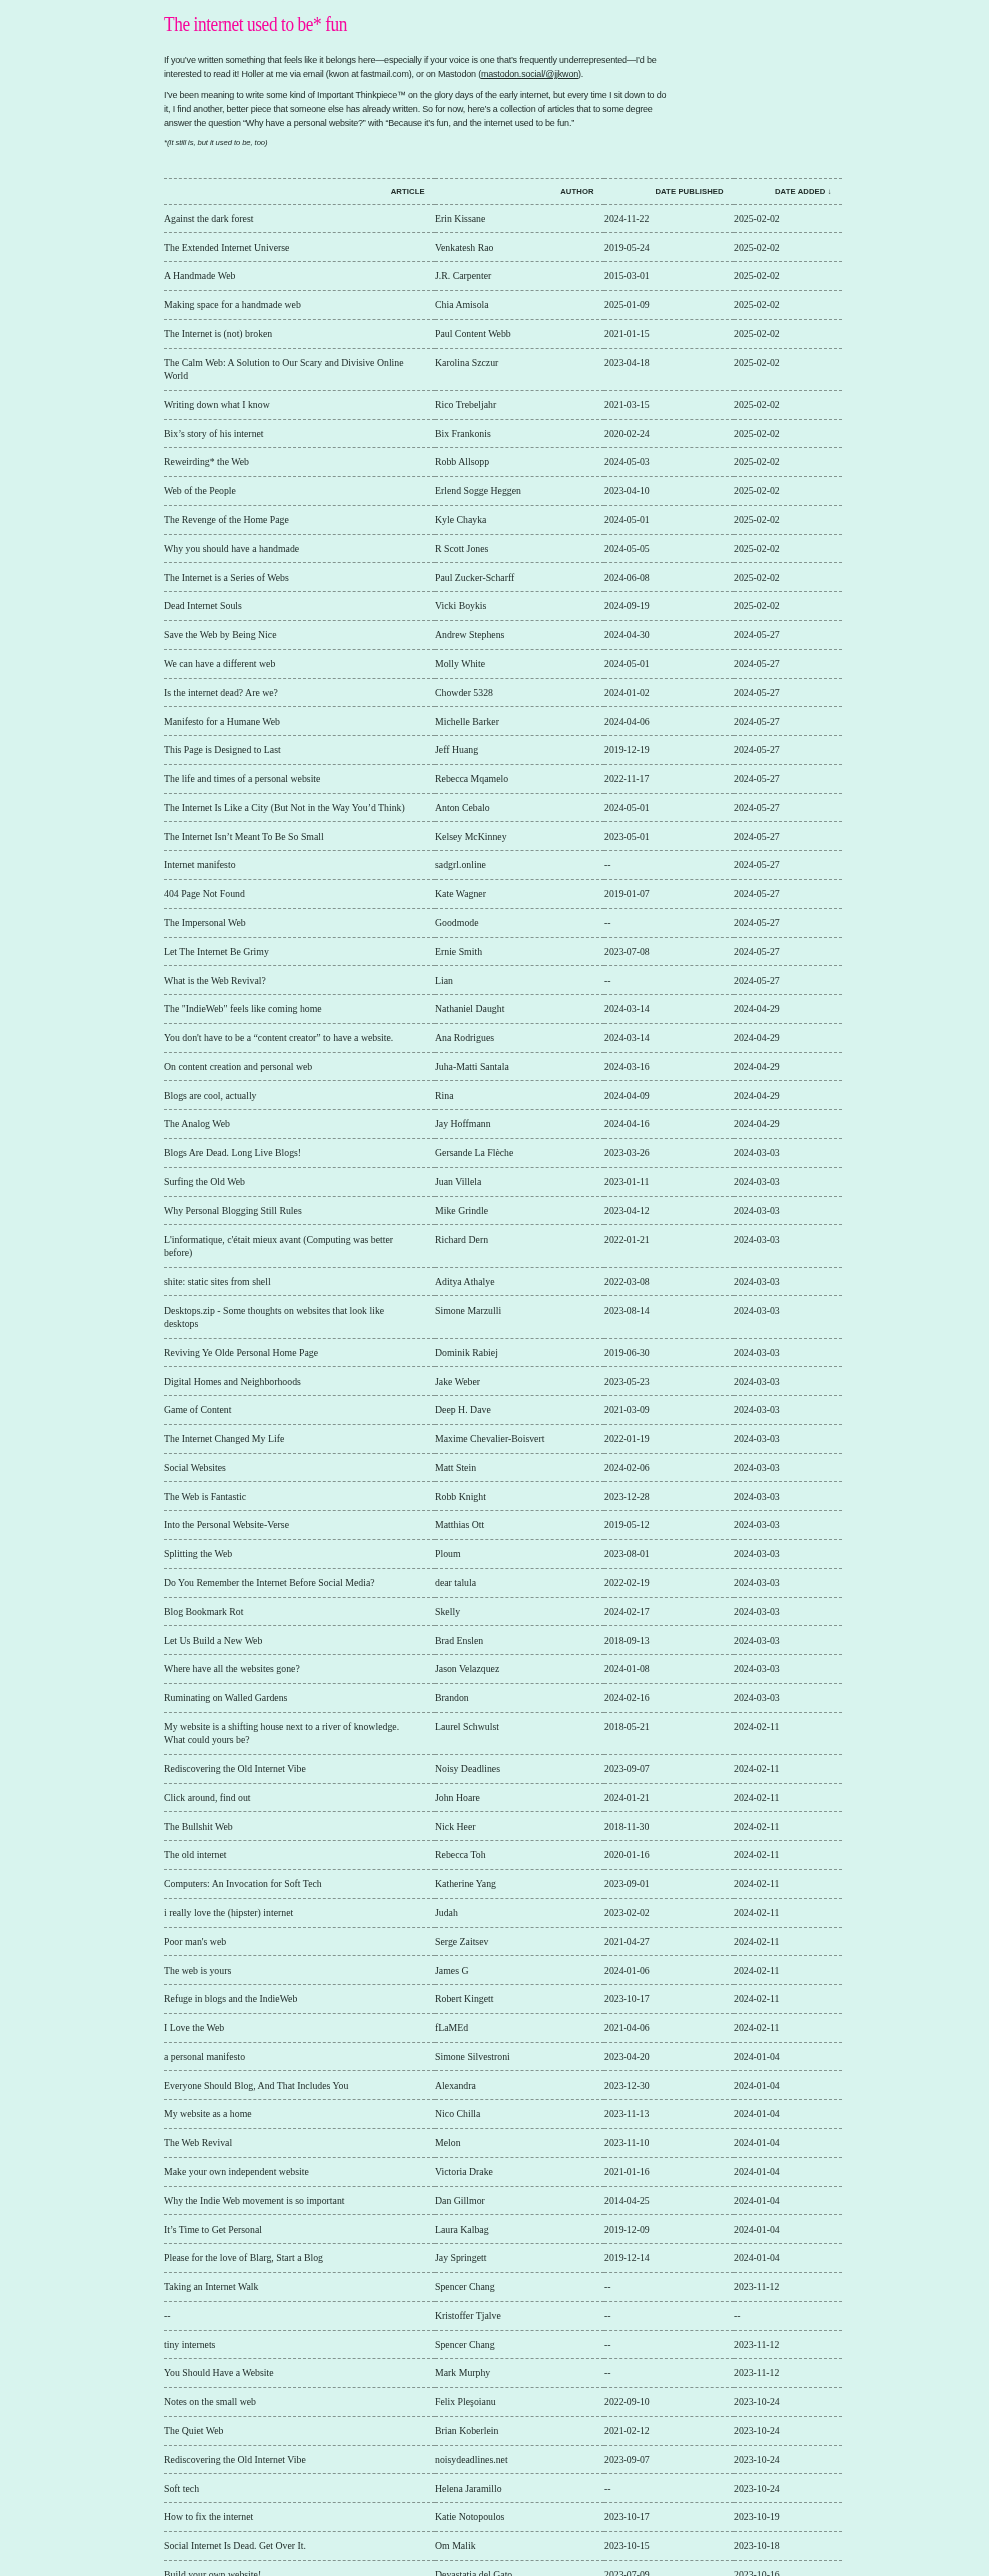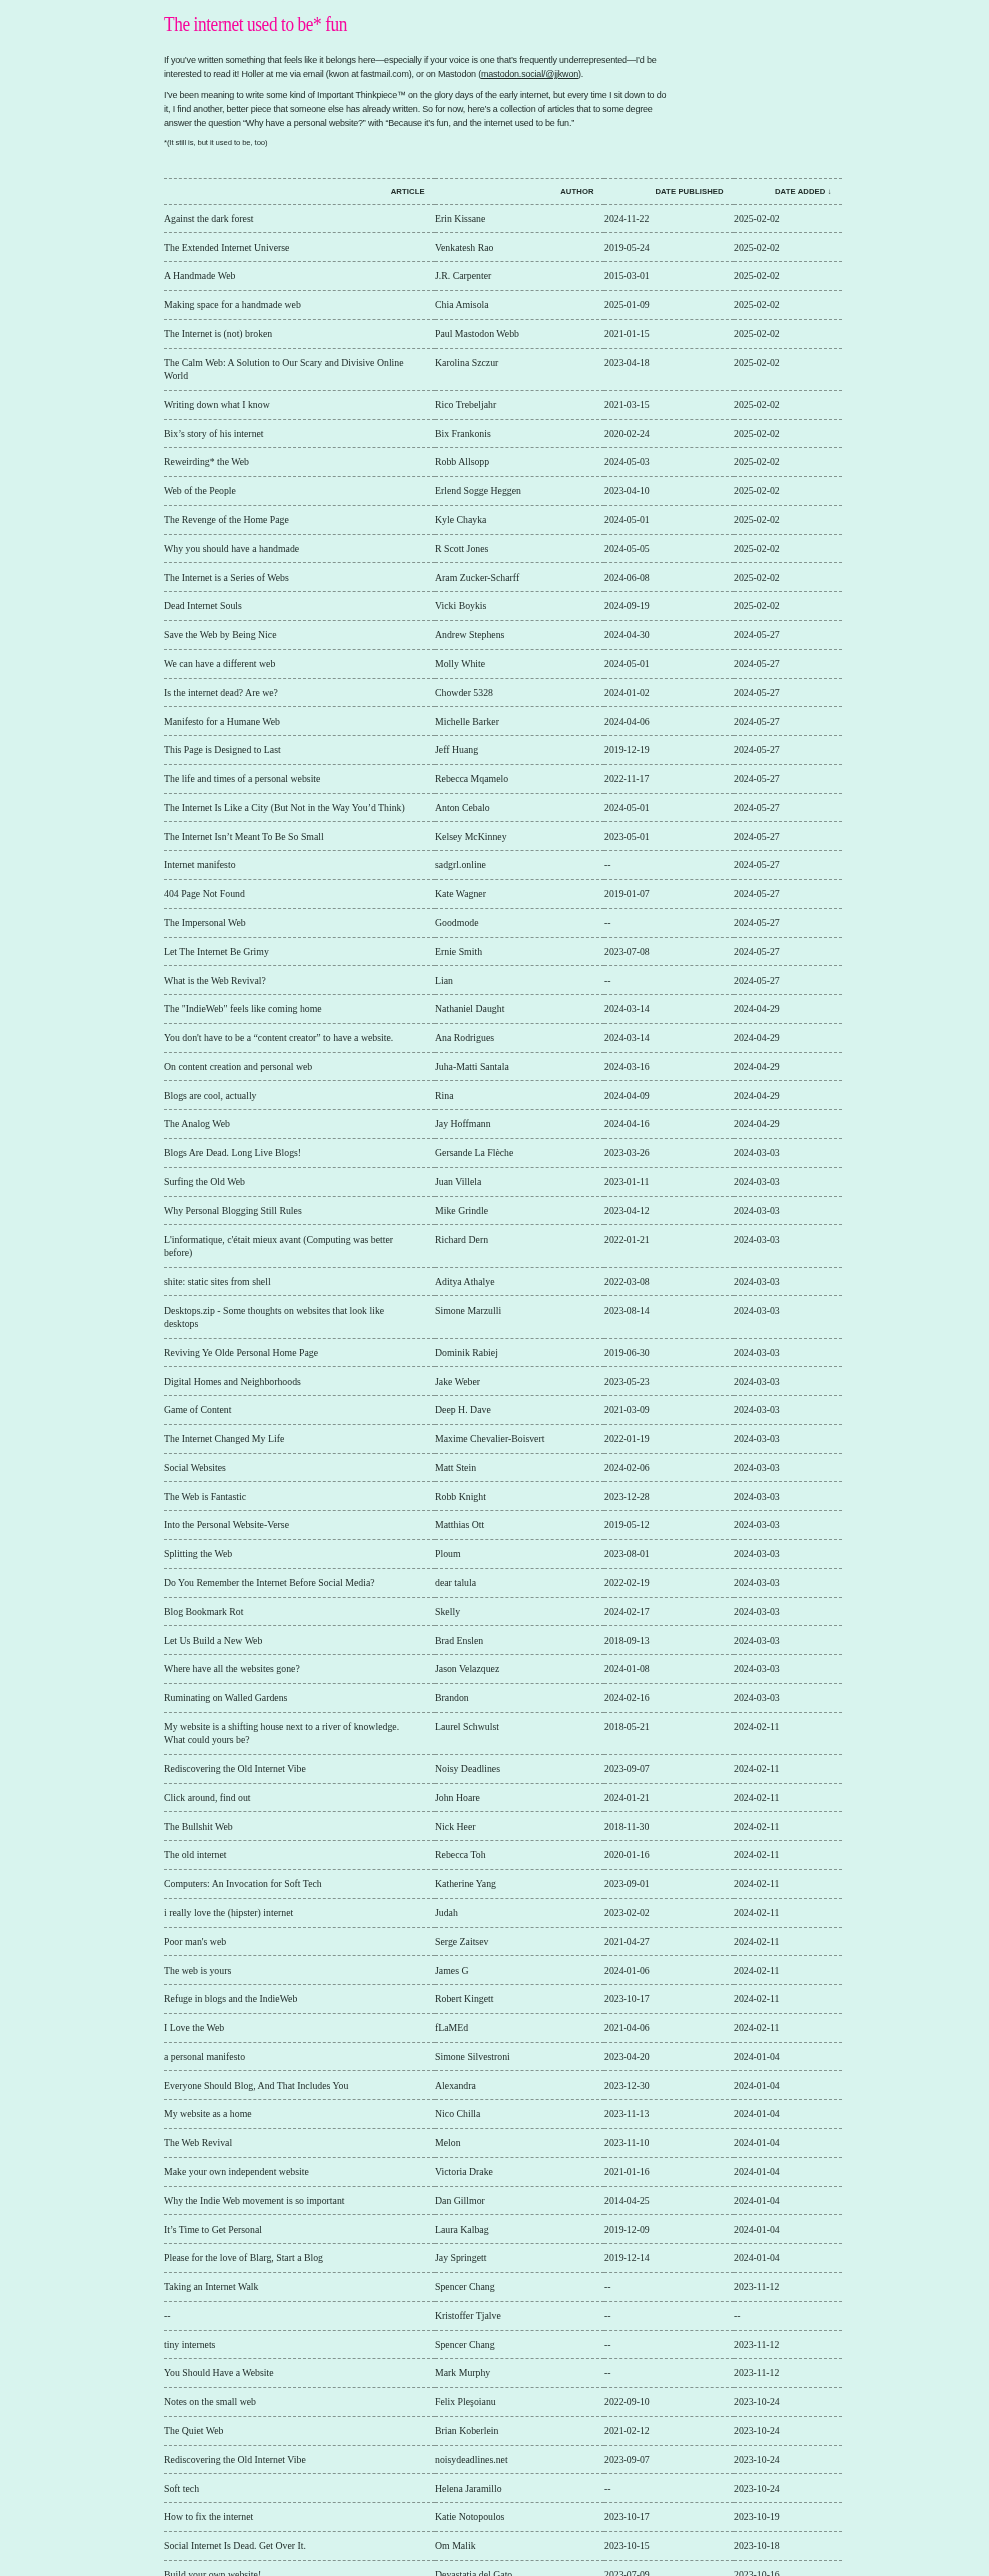--- a/index.html
+++ b/index.html
@@ -29,20 +29,21 @@
   .intro {
     width: 507px;
     font-size: 9px;
     line-height: 14px;
     letter-spacing: -0.2px;
   }
   .intro p { margin: 0 0 6.7px 0; }
   .intro a { color: inherit; text-decoration: underline; cursor: pointer; }
   .footnote {
     font-size: 7.7px;
+    font-style: italic;
     letter-spacing: -0.1px;
     margin-top: 14px;
   }
   table.articles {
     margin-top: 28px;
     width: 678px;
     border-collapse: collapse;
     table-layout: fixed;
   }
   col.c-article { width: 271px; }
@@ -123,21 +124,21 @@
 
     <tr>
       <td><span class="article-link">Making space for a handmade web</span></td>
       <td>Chia Amisola</td>
       <td>2025-01-09</td>
       <td>2025-02-02</td>
     </tr>
 
     <tr>
       <td><span class="article-link">The Internet is (not) broken</span></td>
-      <td>Paul Mastodon Webb</td>
+      <td>Paul Content Webb</td>
       <td>2021-01-15</td>
       <td>2025-02-02</td>
     </tr>
 
     <tr>
       <td><span class="article-link">The Calm Web: A Solution to Our Scary and Divisive Online World</span></td>
       <td>Karolina Szczur</td>
       <td>2023-04-18</td>
       <td>2025-02-02</td>
     </tr>
@@ -179,21 +180,21 @@
 
     <tr>
       <td><span class="article-link">Why you should have a handmade</span></td>
       <td>R Scott Jones</td>
       <td>2024-05-05</td>
       <td>2025-02-02</td>
     </tr>
 
     <tr>
       <td><span class="article-link">The Internet is a Series of Webs</span></td>
-      <td>Aram Zucker-Scharff</td>
+      <td>Paul Zucker-Scharff</td>
       <td>2024-06-08</td>
       <td>2025-02-02</td>
     </tr>
 
     <tr>
       <td><span class="article-link">Dead Internet Souls</span></td>
       <td>Vicki Boykis</td>
       <td>2024-09-19</td>
       <td>2025-02-02</td>
     </tr>

